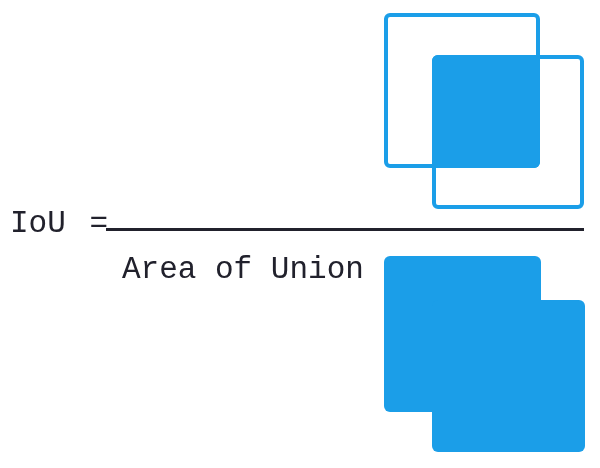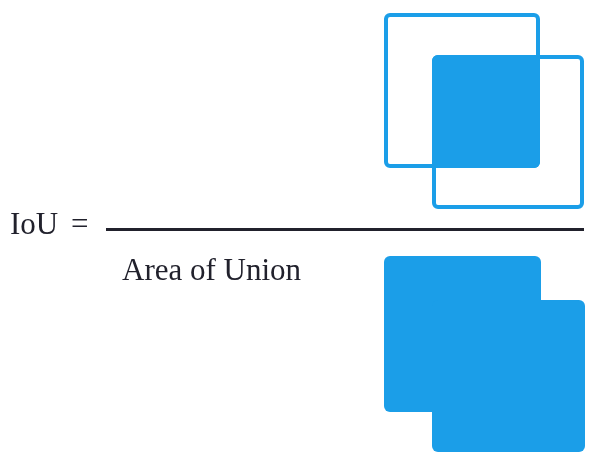--- a/index.html
+++ b/index.html
@@ -6,21 +6,21 @@
     margin: 0;
     padding: 0;
     background: #ffffff;
   }
   .canvas {
     position: relative;
     width: 600px;
     height: 468px;
     background: #ffffff;
     overflow: hidden;
-    font-family: Liberation Serif, serif;
+    font-family: Liberation Mono, monospace;
     color: var(--text-dark, #21212C);
   }
   .txt {
     position: absolute;
     font-size: 31px;
     line-height: 1;
     white-space: nowrap;
     color: var(--text-dark, #21212C);
   }
   .lhs {

